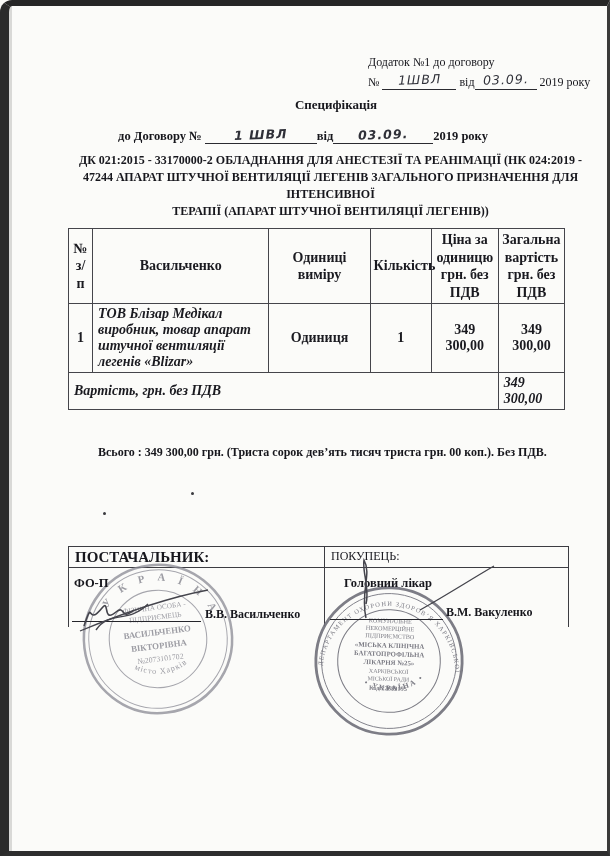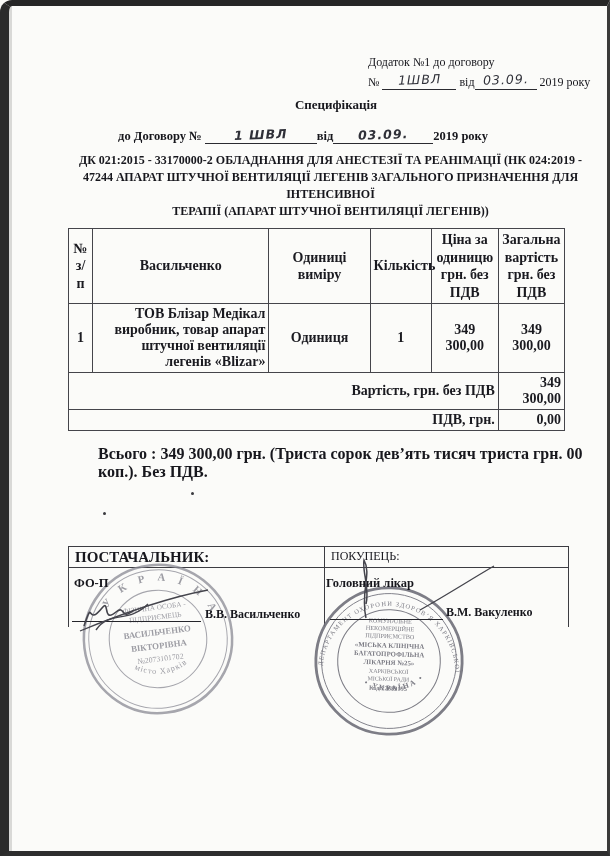--- a/index.html
+++ b/index.html
@@ -24,42 +24,42 @@
   .contract-line{position:absolute;top:127px;left:0;width:606px;text-align:center;font-weight:bold;font-size:12.5px;}
   .contract-line .uline{font-weight:bold;}
 
   .subject{position:absolute;top:152px;left:55px;width:505px;text-align:center;font-weight:bold;
     font-size:12px;line-height:1.42;white-space:pre-line;margin-left:23px;}
 
   table.main{position:absolute;left:68px;top:228px;width:497px;border-collapse:collapse;table-layout:fixed;}
   table.main td,table.main th{border:1.2px solid #45454b;padding:2px 3px;font-size:14px;font-weight:bold;color:#1a1a20;}
   table.main th{text-align:center;vertical-align:middle;line-height:1.25;}
   .c-center{text-align:center;vertical-align:middle;}
-  .c-left{text-align:right;vertical-align:middle;padding-left:5px !important;}
+  .c-left{text-align:left;vertical-align:middle;padding-left:5px !important;font-style:italic;}
   .h-row{height:70px;}
   .d-row{height:54px;}
   .s-row{height:16px;}
 
-  .total-line{position:absolute;top:445px;left:98px;font-weight:bold;font-size:16px;}
+  .total-line{position:absolute;top:445px;left:98px;font-weight:bold;font-size:12px;}
 
   .dot{position:absolute;width:3px;height:3px;background:#3a3a3e;border-radius:50%;}
   .dot1{left:191px;top:492px;}
   .dot2{left:103px;top:512px;}
 
   .sig-table{position:absolute;left:68px;top:546px;width:499px;height:80px;
     border-top:1.3px solid #3c3c42;border-left:1.3px solid #3c3c42;border-right:1.3px solid #3c3c42;}
   .sig-hrow{display:flex;border-bottom:1.3px solid #3c3c42;height:20px;}
   .sig-cell-l{width:256px;border-right:1.3px solid #3c3c42;padding:2px 0 0 6px;font-weight:bold;font-size:15px;box-sizing:border-box;}
   .sig-cell-r{flex:1;padding:2px 0 0 6px;font-weight:normal;font-size:12px;}
   .sig-brow{display:flex;height:58px;}
   .sig-bcell-l{width:256px;border-right:1.3px solid #3c3c42;box-sizing:border-box;}
 
   .role{position:absolute;font-weight:bold;font-size:12.5px;z-index:12;}
   .role-supplier{left:74px;top:576px;}
-  .role-buyer{left:326px;top:576px;}
+  .role-buyer{left:344px;top:576px;}
   .sig-line{position:absolute;border-bottom:1.5px solid #25252b;z-index:11;}
   .sig-line-l{left:72px;top:603px;width:129px;height:18px;}
   .sig-line-r{left:330px;top:601px;width:113px;height:18px;}
   .sig-name{position:absolute;font-weight:bold;font-size:12px;z-index:12;}
   .name-l{left:205px;top:607px;}
   .name-r{left:446px;top:605px;}
 
   .stamp{position:absolute;z-index:8;}
   .stamp-l{left:80px;top:561px;width:156px;height:156px;transform:rotate(-7deg);opacity:.75;}
   .stamp-r{left:313px;top:585px;width:152px;height:152px;transform:rotate(2deg);opacity:.9;}
@@ -116,24 +116,20 @@
       <td class="c-left">ТОВ Блізар Медікал виробник, товар апарат штучної вентиляції легенів «Blizar»</td>
       <td class="c-center">Одиниця</td>
       <td class="c-center">1</td>
       <td class="c-center">349 300,00</td>
       <td class="c-center">349 300,00</td>
     </tr>
     <tr class="s-row">
       <td colspan="5" class="c-left">Вартість, грн. без ПДВ</td>
       <td class="c-left">349 300,00</td>
     </tr>
-    <tr class="s-row">
-      <td colspan="5" class="c-left">ПДВ, грн.</td>
-      <td class="c-left">0,00</td>
-    </tr>
   </tbody>
     </table>
 
   <div class="total-line">Всього : 349 300,00 грн. (Триста сорок дев’ять тисяч триста грн. 00 коп.). Без ПДВ.</div>
 
   <div class="dot dot1"></div>
   <div class="dot dot2"></div>
 
   <div class="sig-table">
     <div class="sig-hrow">

